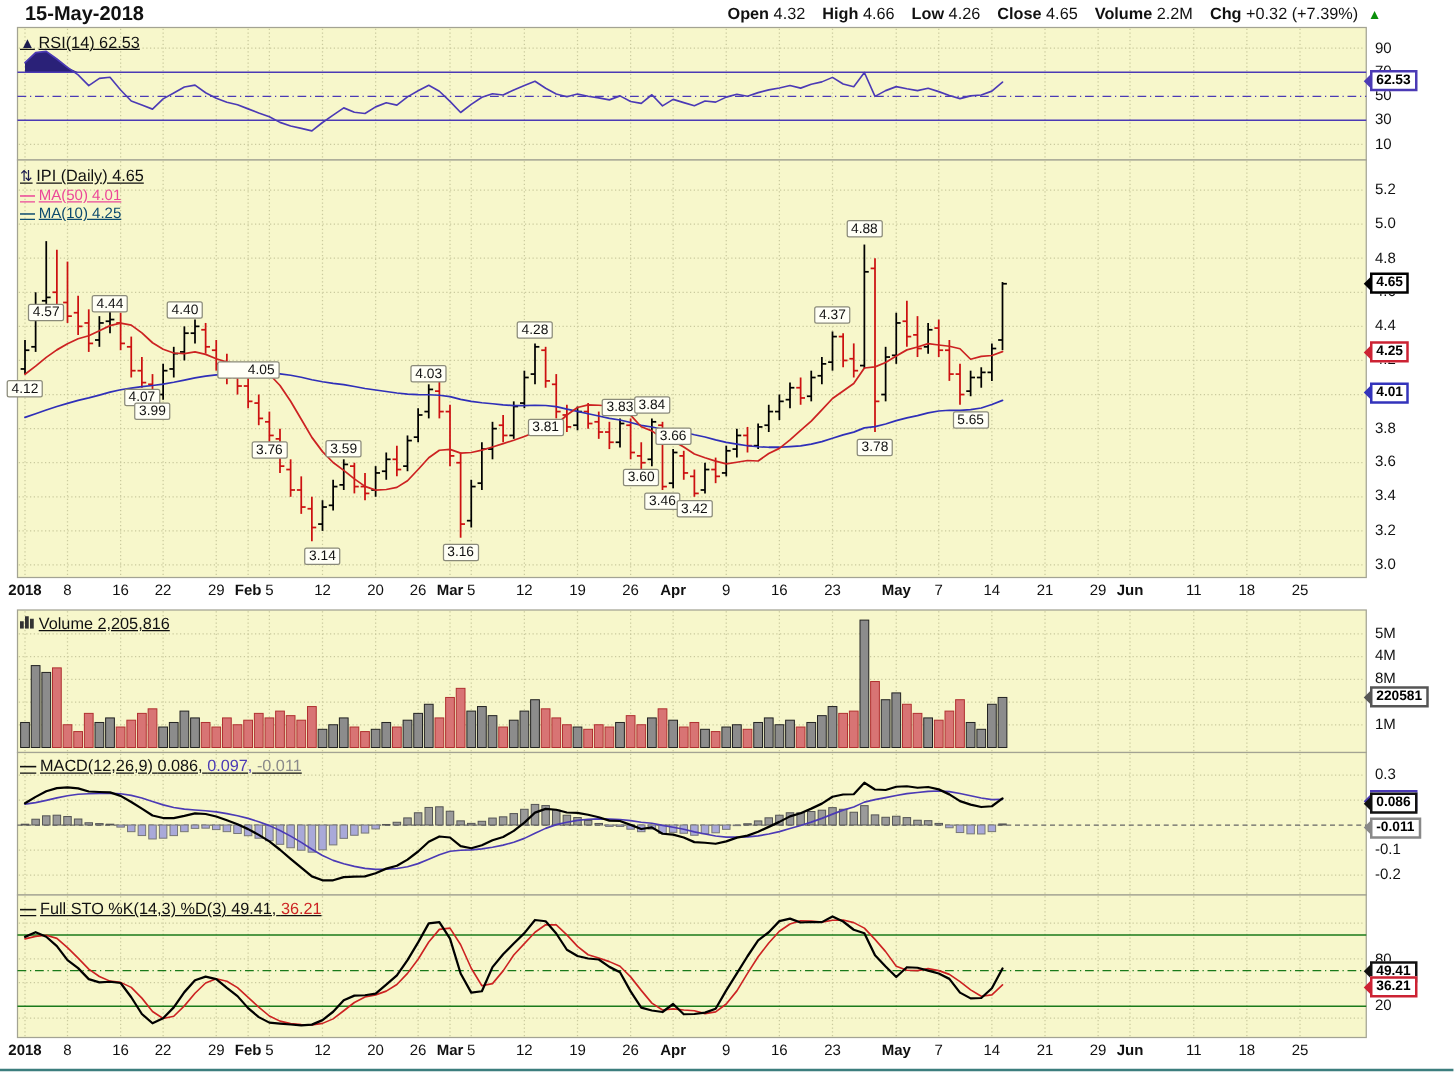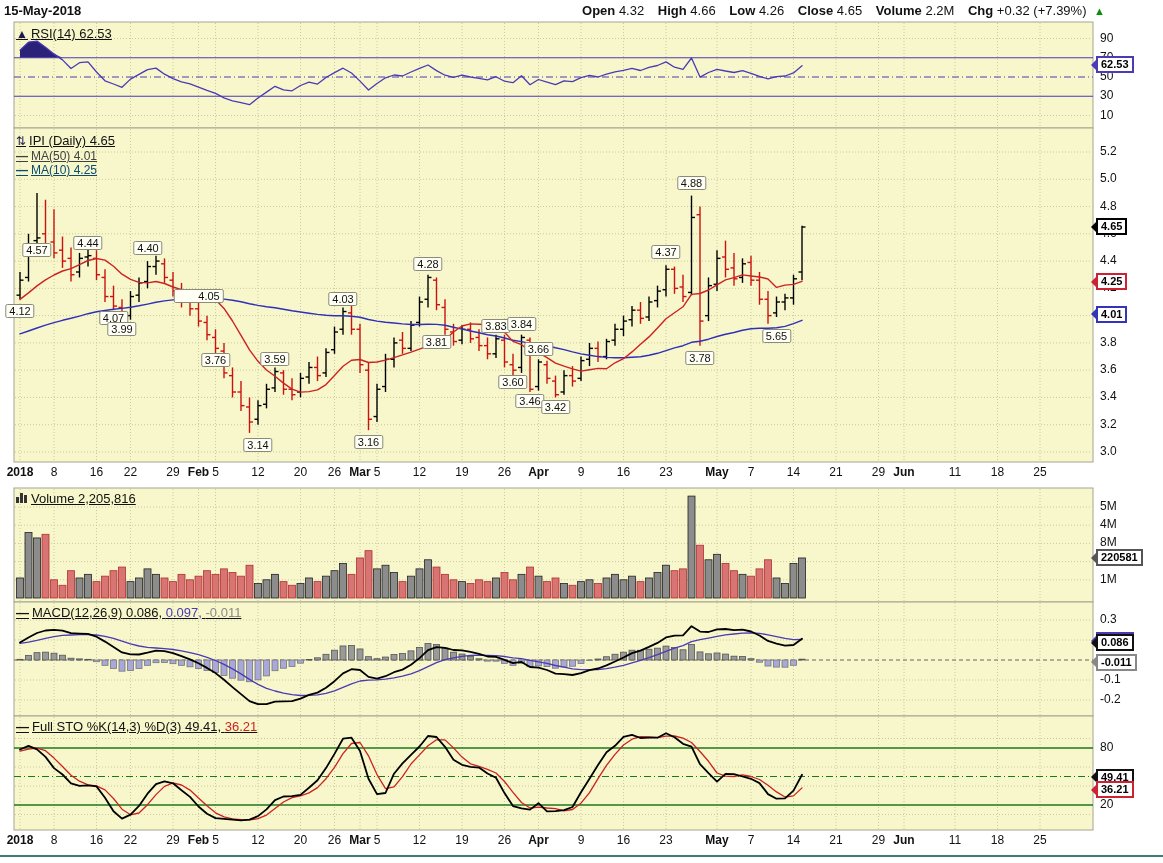--- a/index.html
+++ b/index.html
@@ -1,38 +1,38 @@
 <!DOCTYPE html>
 <html><head>
 <meta charset="utf-8">
 <style>
   html,body{margin:0;padding:0;background:#fff;}
   #app{position:relative;width:1163px;height:863px;background:#fff;overflow:hidden;
        font-family:"Liberation Sans",sans-serif;color:#111;}
   #chart{position:absolute;left:0;top:0;}
-  .hdr-date{position:absolute;left:4px;top:3px;font-size:13px;font-weight:600;}
+  .hdr-date{position:absolute;left:20px;top:3px;font-size:16px;font-weight:600;}
   .hdr-right{position:absolute;right:58px;top:3px;font-size:13px;white-space:nowrap;}
   .hdr-right .hf{margin-left:10px;}
   .hdr-right b{font-weight:700;}
   .up-tri{color:#0a8f0a;font-size:11px;margin-left:4px;}
   .plabel{position:absolute;font-size:13px;white-space:nowrap;text-decoration:underline;}
   .plabel .picon{color:#1a1a4e;margin-right:3px;font-size:12px;}
   .dash{font-weight:700;margin-right:3px;}
   .xtick{position:absolute;transform:translateX(-50%);font-size:12px;color:#111;white-space:nowrap;}
   .xtick.b{font-weight:700;}
   .ytick{position:absolute;left:1100px;font-size:12px;color:#111;}
   .tag{position:absolute;left:1096px;height:13px;line-height:13px;padding:0 3px;background:#fff;
        border:2px solid var(--tc);font-size:11px;font-weight:700;color:#000;white-space:nowrap;}
   .tag::before{content:"";position:absolute;left:-7px;top:50%;margin-top:-5px;
        border-top:5px solid transparent;border-bottom:5px solid transparent;
        border-right:5px solid var(--tc);}
   .pv{position:absolute;transform:translateX(-50%);background:#FFFFF6;border:1px solid #8a8a7a;
       border-radius:2px;padding:0 3px;font-size:11px;color:#111;white-space:nowrap;z-index:3;}
   .btline{position:absolute;left:0;top:855px;width:1163px;height:2px;background:#3C7E7E;}
-  .c-ma50{color:#404040;} .c-ma10{color:#0c4a6e;} .c-sig{color:#4B3AB5;} .c-gray{color:#8a8a8a;}
+  .c-ma50{color:#ec4899;} .c-ma10{color:#0c4a6e;} .c-sig{color:#4B3AB5;} .c-gray{color:#8a8a8a;}
   .c-red{color:#CC2222;}
 </style>
 </head>
 <body>
 
 <div id="app">
   <svg id="chart" width="1163" height="863">
       <rect x="14" y="22" width="1079" height="106" fill="#F7F7CB" stroke="#A3A393" stroke-width="1"></rect>
       <rect x="14" y="128" width="1079" height="334" fill="#F7F7CB" stroke="#A3A393" stroke-width="1"></rect>
       <rect x="14" y="488" width="1079" height="114" fill="#F7F7CB" stroke="#A3A393" stroke-width="1"></rect>
@@ -807,21 +807,21 @@
     <div class="ytick" style="top: 389.448px;">3.4</div>
     <div class="ytick" style="top: 416.72px;">3.2</div>
     <div class="ytick" style="top: 443.992px;">3.0</div>
     <div class="ytick" style="top: 499px;">5M</div>
     <div class="ytick" style="top: 517.2px;">4M</div>
     <div class="ytick" style="top: 535.4px;">8M</div>
     <div class="ytick" style="top: 571.8px;">1M</div>
     <div class="ytick" style="top: 612px;">0.3</div>
     <div class="ytick" style="top: 672px;">-0.1</div>
     <div class="ytick" style="top: 692px;">-0.2</div>
-    <div class="ytick" style="top: 740px;">80</div>
+    <div class="ytick" style="top: 760px;">80</div>
     <div class="ytick" style="top: 797px;">20</div>
     <div class="tag" style="--tc: #4B3AB5; top: 56.4399px;">62.53</div>
     <div class="tag" style="--tc: #4B3AB5; top: 632.1px;">0.097</div>
     <div class="tag" style="--tc: #000000; top: 218.498px;">4.65</div>
     <div class="tag" style="--tc: #CC2233; top: 273.042px;">4.25</div>
     <div class="tag" style="--tc: #3333BB; top: 305.768px;">4.01</div>
     <div class="tag" style="--tc: #555555; top: 549.354px;">220581</div>
     <div class="tag" style="--tc: #111111; top: 634.3px;">0.086</div>
     <div class="tag" style="--tc: #888888; top: 653.7px;">-0.011</div>
     <div class="tag" style="--tc: #111111; top: 768.561px;">49.41</div>

